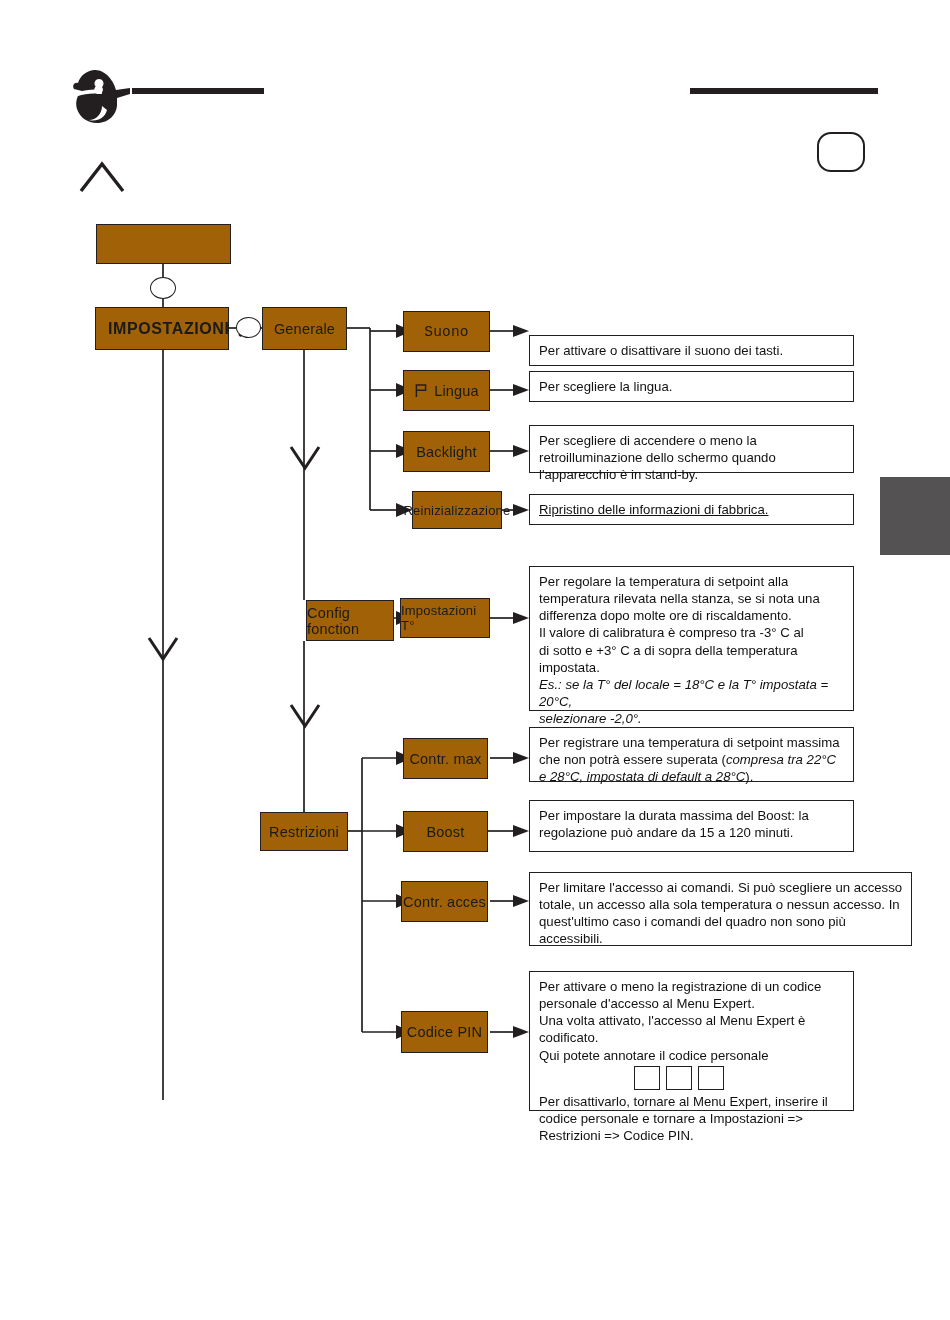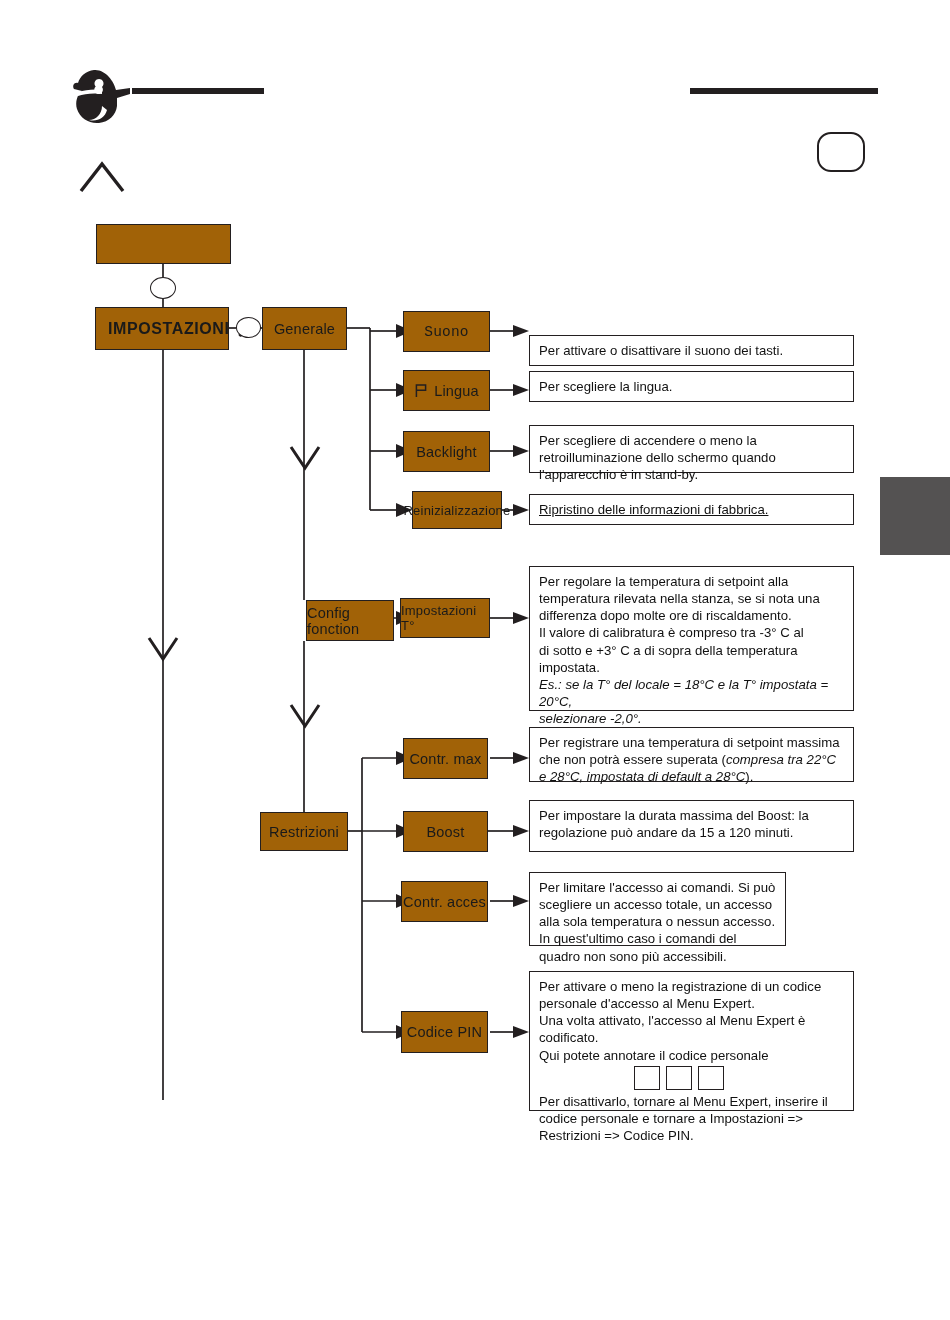--- a/index.html
+++ b/index.html
@@ -211,21 +211,21 @@
     <div><i>Es.: se la T° del locale = 18°C e la T° impostata = 20°C,</i></div>
     <div><i>selezionare -2,0°.</i></div>
   </div>
 
   <div class="desc" style="left:529px;top:727px;width:325px;height:55px;">
     <span>Per registrare una temperatura di setpoint massima che non potrà essere superata (</span><i>compresa tra 22°C e 28°C, impostata di default a 28°C</i><span>).</span>
   </div>
 
   <div class="desc" style="left:529px;top:800px;width:325px;height:52px;">Per impostare la durata massima del Boost: la regolazione può andare da 15 a 120 minuti.</div>
 
-  <div class="desc" style="left:529px;top:872px;width:257px;height:74px;">Per limitare l'accesso ai comandi. Si può scegliere un accesso totale, un accesso alla sola temperatura o nessun accesso. In quest'ultimo caso i comandi del quadro non sono più accessibili.</div>
+  <div class="desc" style="left:529px;top:872px;width:383px;height:74px;">Per limitare l'accesso ai comandi. Si può scegliere un accesso totale, un accesso alla sola temperatura o nessun accesso. In quest'ultimo caso i comandi del quadro non sono più accessibili.</div>
 
   <div class="desc" style="left:529px;top:971px;width:325px;height:140px;">
     <div>Per attivare o meno la registrazione di un codice</div>
     <div>personale d'accesso al Menu Expert.</div>
     <div>Una volta attivato, l'accesso al Menu Expert è codificato.</div>
     <div>Qui potete annotare il codice personale</div>
     <div class="pin-row">
       <span class="pin-cell"></span>
       <span class="pin-cell"></span>
       <span class="pin-cell"></span>

